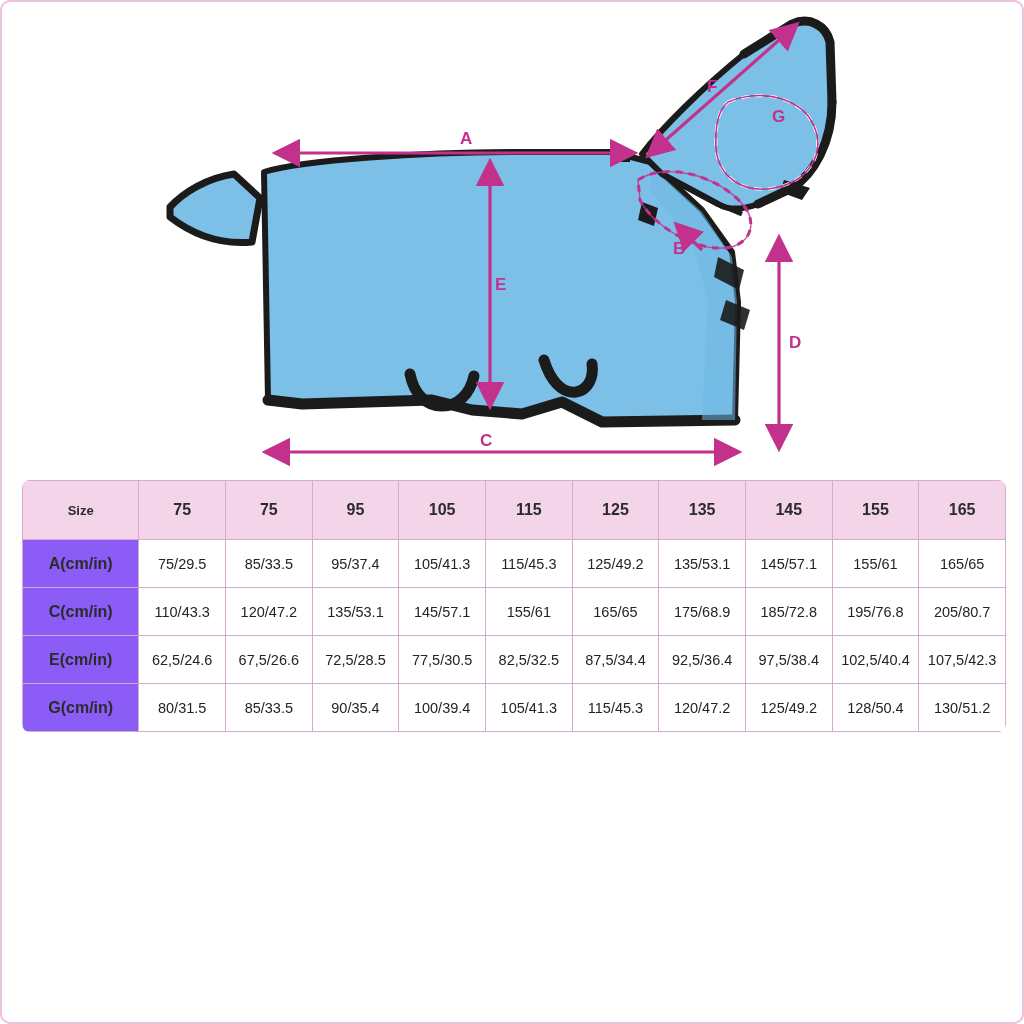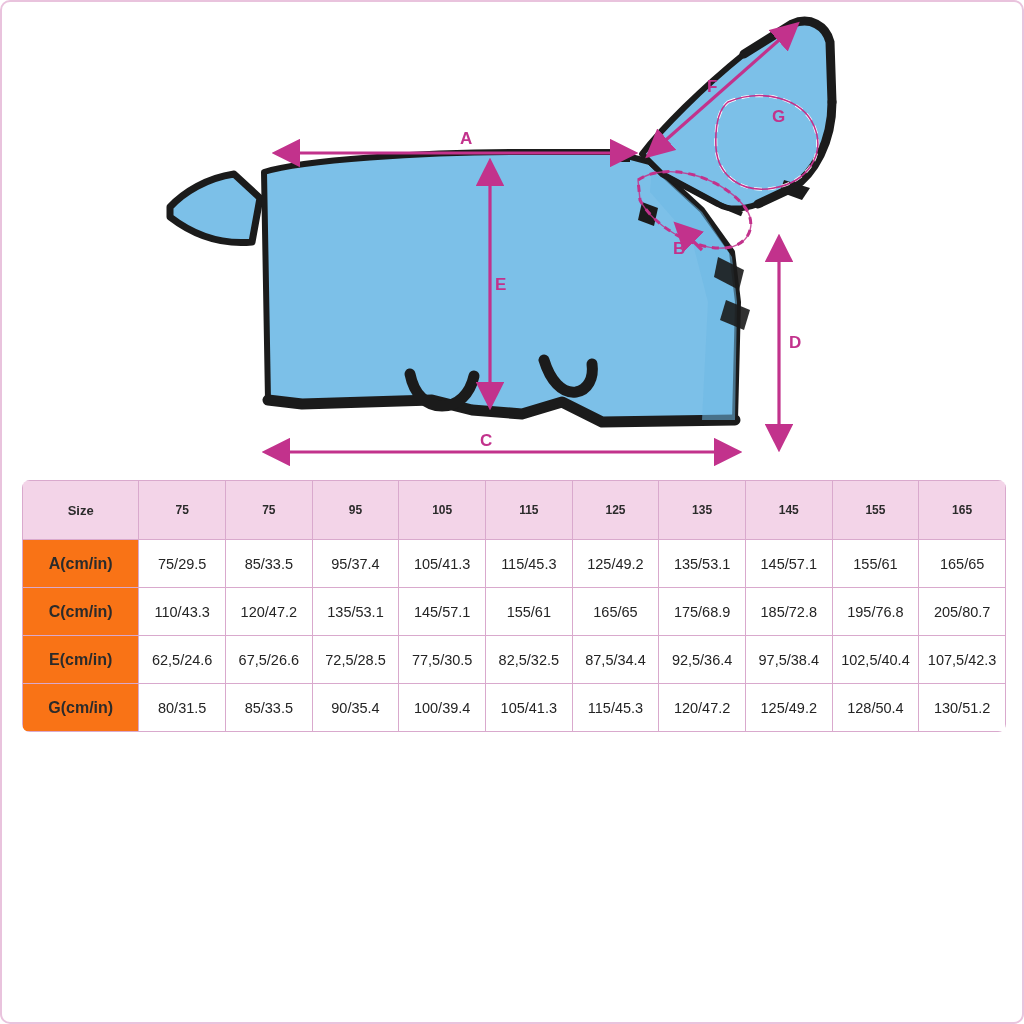--- a/index.html
+++ b/index.html
@@ -56,29 +56,29 @@
     font-size: 14.5px;
     color: #242424;
     height: 47px;
     padding: 0 2px;
     overflow: hidden;
     white-space: nowrap;
   }
   table.size-table thead th {
     background: #f3d4e8;
     font-weight: bold;
-    font-size: 12px;
+    font-size: 16px;
     color: #2b2b2b;
     height: 58px;
   }
   table.size-table thead th:first-child {
     font-size: 13px;
   }
   table.size-table tbody td.rowhead {
-    background: #f97316;
+    background: #8b5cf6;
     font-weight: bold;
     font-size: 16px;
     color: #2b2b2b;
   }
   col.first-col { width: 116px; }
   col.data-col { width: 86.4px; }
 
   
   table.size-table {
     border-radius: 8px;

